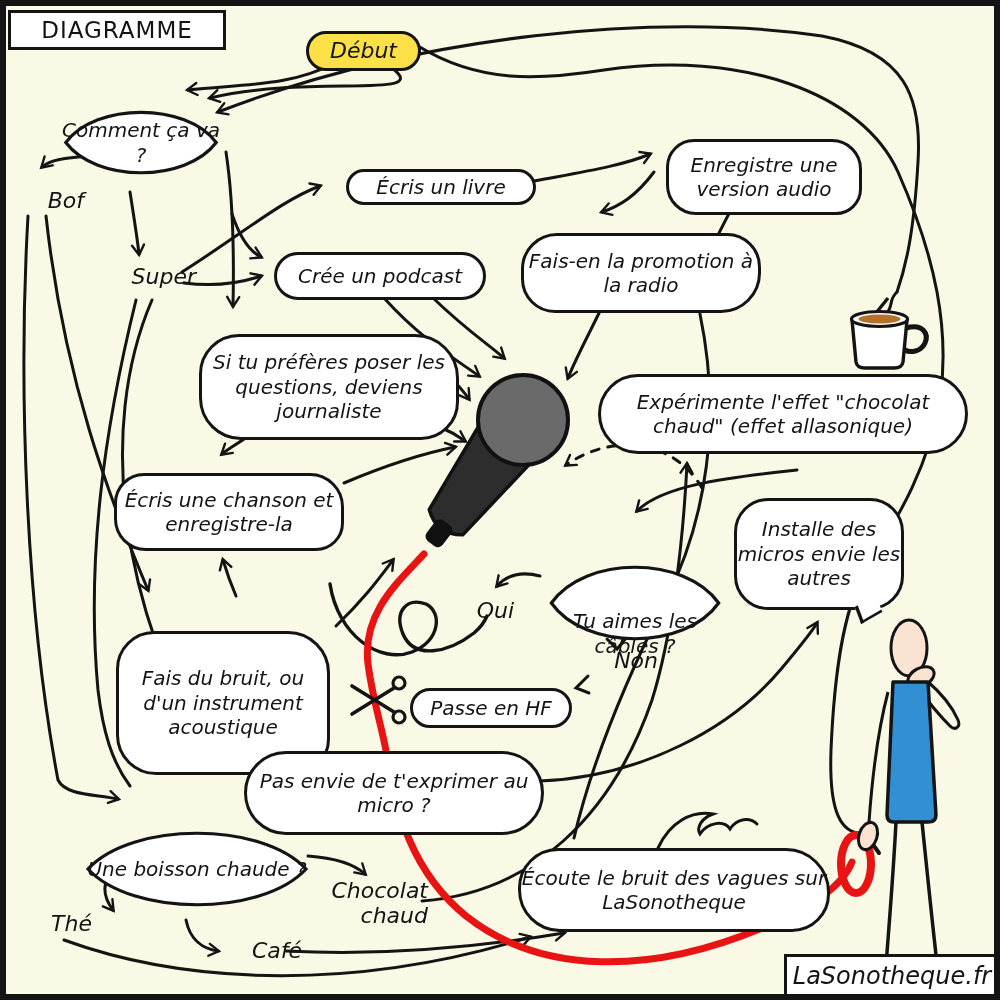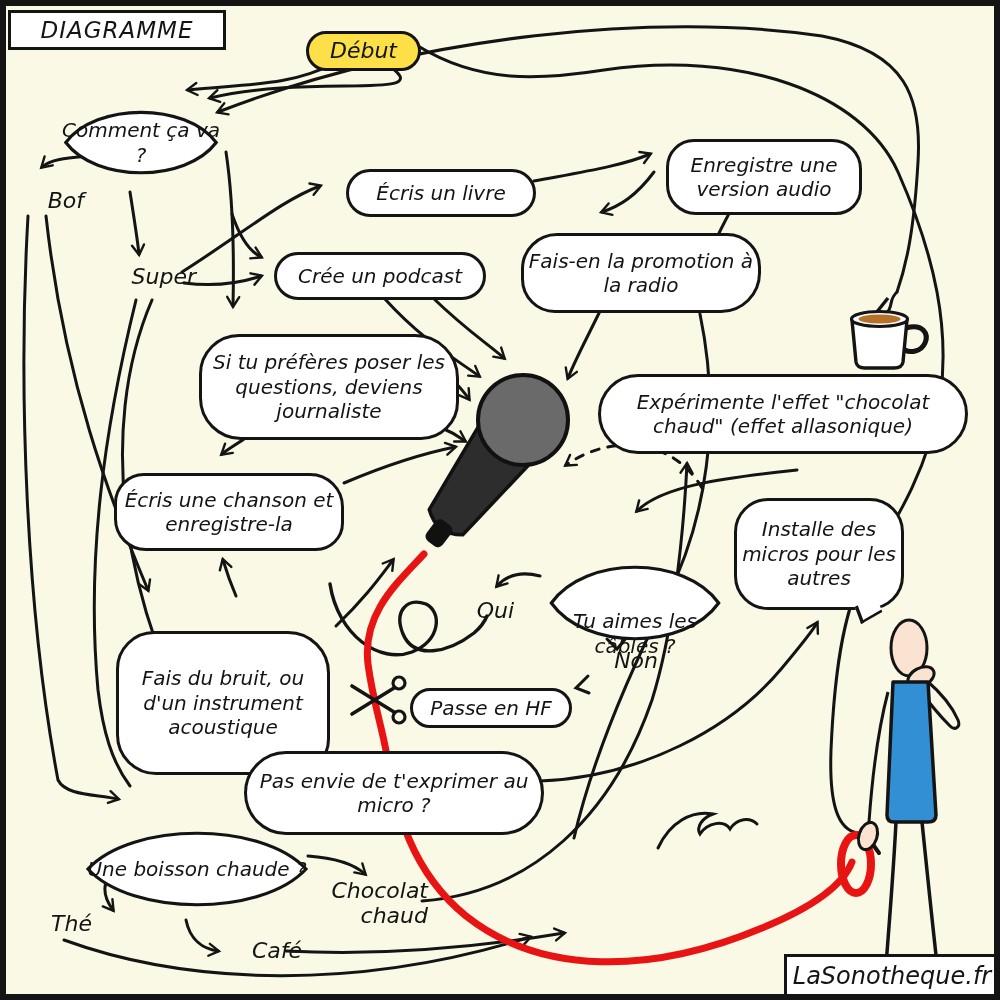--- a/index.html
+++ b/index.html
@@ -11,21 +11,21 @@
         text-align:center;font-style:italic;font-size:20px;line-height:1.22;
         box-sizing:border-box;}
   .bubble{background:#fff;border:3px solid #141414;}
   .pill{background:#fff;border:3px solid #141414;border-radius:24px;}
   .start{background:#fde047;border:3px solid #141414;border-radius:20px;font-size:22px;}
   .diamond{background:transparent;border:none;}
   .diamond .shape{position:absolute;left:0;top:0;width:100%;height:100%;}
   .diamond span{position:relative;z-index:1;}
   .label{position:absolute;font-style:italic;font-size:22px;text-align:right;line-height:1.15;}
   .box{position:absolute;background:#fff;border:3px solid #141414;display:flex;
-       align-items:center;justify-content:center;box-sizing:border-box;font-style:italic;}
+       align-items:center;justify-content:center;box-sizing:border-box;}
   #title-box{left:2px;top:4px;width:218px;height:40px;font-size:23px;letter-spacing:1px;}
   #footer-box{left:778px;top:948px;width:216px;height:44px;font-size:24px;font-style:italic;}
   .tail{position:absolute;width:18px;height:18px;background:#fff;right:22px;bottom:-13px;
         border-right:3px solid #141414;border-bottom:3px solid #141414;
         transform:skewX(-18deg) rotate(55deg);}
 </style>
 </head>
 <body>
 
 <div id="stage">
@@ -152,21 +152,21 @@
     <span>Tu aimes les câbles ?</span>
   </div>
 
   <div class="node diamond" style="left:75px;top:808px;width:232px;height:110px;">
     <svg class="shape" viewBox="0 0 100 60" preserveAspectRatio="none">
       <path d="M 3,30 C 22,4 78,4 97,30 C 78,56 22,56 3,30 Z" fill="#fff" stroke="#141414" stroke-width="3.2" vector-effect="non-scaling-stroke"></path>
     </svg>
     <span>Une boisson chaude ?</span>
   </div>
 
-  <div class="node pill" style="left:340px;top:163px;width:190px;height:48px;">
+  <div class="node pill" style="left:340px;top:163px;width:190px;height:36px;">
     <span>Écris un livre</span>
   </div>
 
   <div class="node bubble" style="left:660px;top:90px;width:196px;height:76px;border-radius:28px 30px 26px 30px;margin-top:43px;">
     <span>Enregistre une version audio</span>
   </div>
 
   <div class="node bubble" style="left:515px;top:227px;width:240px;height:80px;border-radius:36px 34px 40px 34px;">
     <span>Fais-en la promotion à la radio</span>
   </div>
@@ -181,36 +181,39 @@
 
   <div class="node bubble" style="left:592px;top:368px;width:370px;height:80px;border-radius:40px;">
     <span>Expérimente l'effet "chocolat chaud" (effet allasonique)</span>
   </div>
 
   <div class="node bubble" style="left:108px;top:467px;width:230px;height:78px;border-radius:30px 34px 28px 32px;">
     <span>Écris une chanson et enregistre-la</span>
   </div>
 
   <div class="node bubble" style="left:728px;top:492px;width:170px;height:112px;border-radius:34px;">
-    <span>Installe des micros pour les autres</span>
+    <span>Installe des micros envie les autres</span>
     <div class="tail"></div>
   </div>
 
   <div class="node bubble" style="left:110px;top:597px;width:214px;height:144px;border-radius:38px 42px 36px 40px;margin-top:28px;">
     <span>Fais du bruit, ou d'un instrument acoustique</span>
   </div>
 
   <div class="node pill" style="left:404px;top:682px;width:162px;height:40px;">
     <span>Passe en HF</span>
   </div>
 
   <div class="node bubble" style="left:238px;top:745px;width:300px;height:84px;border-radius:42px;">
     <span>Pas envie de t'exprimer au micro ?</span>
   </div>
 
+  <div class="node bubble" style="left:512px;top:842px;width:312px;height:84px;border-radius:40px 44px 38px 42px;">
+    <span>Écoute le bruit des vagues sur LaSonotheque</span>
+  </div>
 
   <div class="label" style="left:14px;top:182px;width:64px;">
     <span>Bof</span></div>
   <div class="label" style="left:98px;top:258px;width:92px;">
     <span>Super</span></div>
   <div class="label" style="left:448px;top:592px;width:60px;">
     <span>Oui</span></div>
   <div class="label" style="left:582px;top:642px;width:70px;">
     <span>Non</span></div>
   <div class="label" style="left:22px;top:905px;width:64px;">

